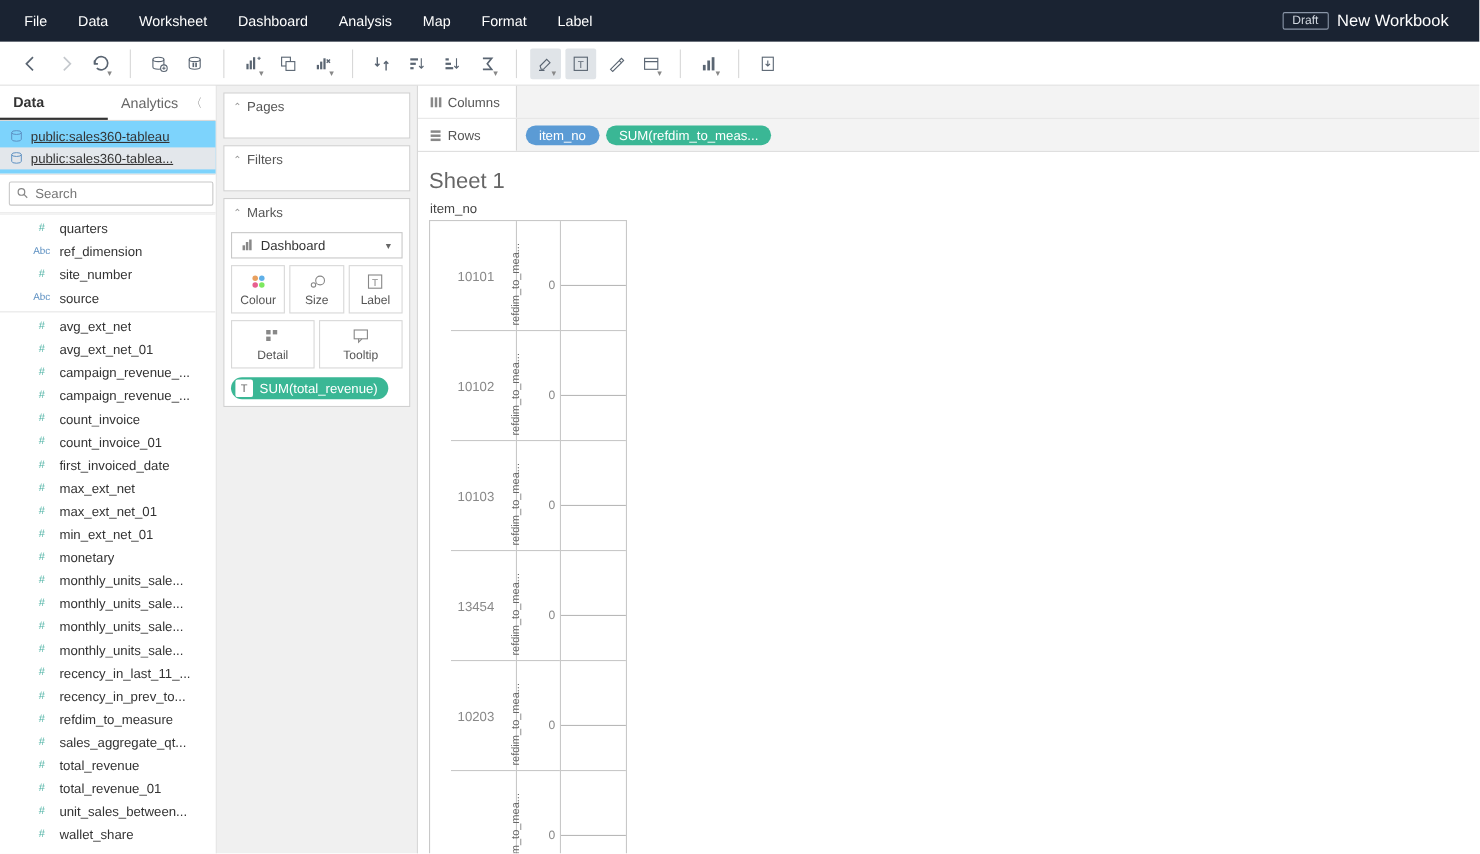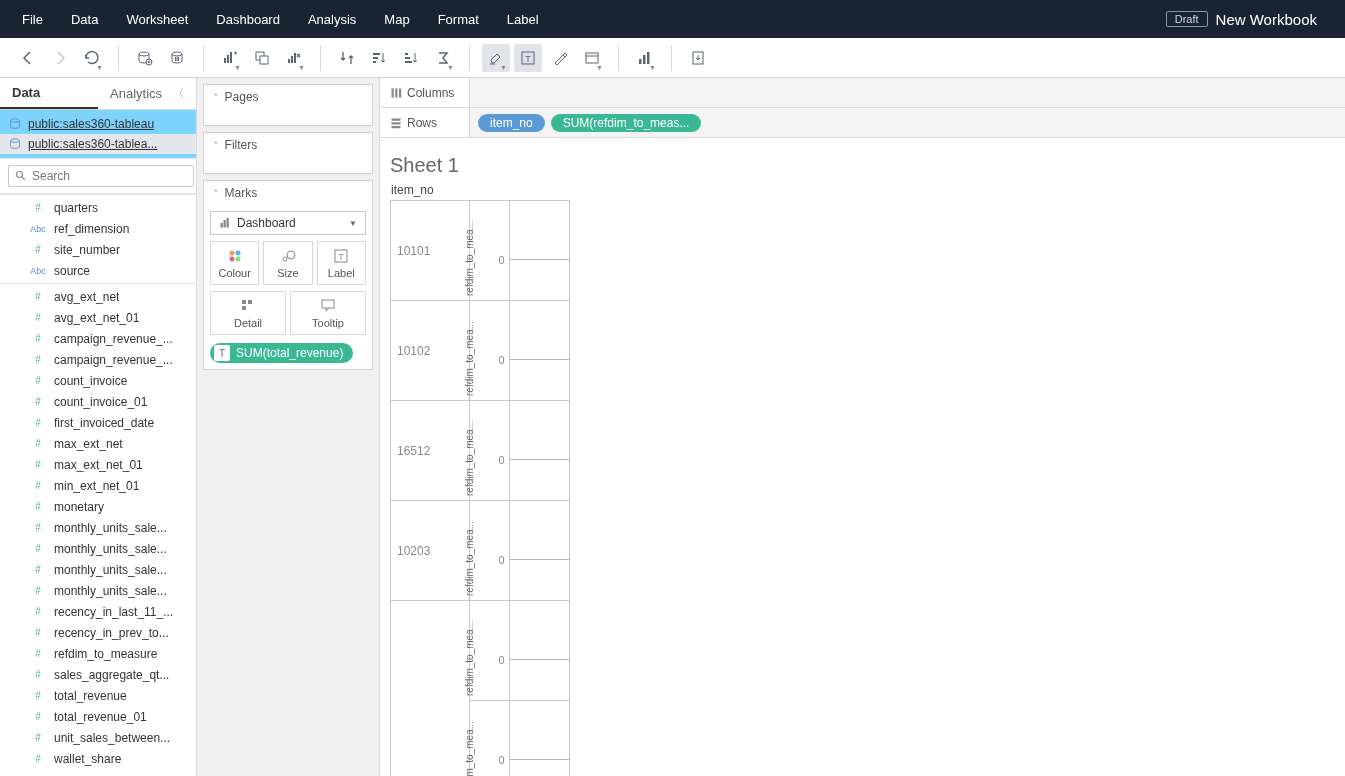--- a/index.html
+++ b/index.html
@@ -64,21 +64,21 @@
 .shelf-body { flex:1; display:flex; align-items:center; gap:6px; padding:0 8px; height:100%; background:#f3f3f3; }
 .pill { border-radius:11px; padding:2px 12px; font-size:12px; color:#fff; cursor:pointer; white-space:nowrap; }
 .pill.dim { background:#5b9bd5; }
 .pill.meas { background:#3ab795; }
 
 .sheet { flex:1; padding:14px 4px 0 10px; display:flex; flex-direction:column; overflow:hidden; }
 .sheet-title { font-size:20px; color:#666; font-weight:400; padding:2px 0 6px 0;}
 .row-hdr-lbl { font-size:12px; color:#444; margin-bottom:3px; padding-left:1px; }
 .grid { display:flex; border:1px solid #c8c8c8; border-bottom:none; width:180px; }
 .rowhdrs { display:flex; flex-direction:column; width:80px; border-right:1px solid #c8c8c8; }
-.rowhdrs .rh { height:100px; display:flex; align-items:center; padding-left:6px; color:#888; border-bottom:1px solid #c8c8c8; font-size:12px; }
+.rowhdrs .rh { height:100px; display:flex; align-items:center; padding-left:6px; color:#888; border-bottom:1px solid #c8c8c8; font-size:12px;margin-left:19px; }
 .axislbls { width:40px; display:flex; flex-direction:column; border-right:1px solid #c8c8c8; }
 .axislbls .al { height:100px; border-bottom:1px solid #c8c8c8; position:relative; }
 .axislbls .al .zero { position:absolute; right:4px; bottom:34px; color:#888; font-size:11px; }
 .axislbls .al .vtxt { position:absolute; left:5px; bottom:4px; transform:rotate(-90deg); transform-origin:left bottom; font-size:10px; color:#666; white-space:nowrap; }
 .bars { width:60px; display:flex; flex-direction:column; }
 .bars .bc { height:100px; border-bottom:1px solid #c8c8c8; position:relative; }
 .bars .bc .zline { position:absolute; left:0; right:0; bottom:40px; height:1px; background:#b8b8b8; }
 
 .hash::before { content:"#"; }
 .abc::before { content:"Abc"; font-size:9px; }
@@ -517,21 +517,22 @@
           <div class="pill meas">SUM(refdim_to_meas...</div>
         </div>
     </div>
     <div class="sheet">
       <div class="sheet-title">Sheet 1</div>
       <div class="row-hdr-lbl">item_no</div>
       <div class="grid">
         <div class="rowhdrs" id="rowhdrs">
             <div class="rh">10101</div>
             <div class="rh">10102</div>
-            <div class="rh">16512</div>
+            <div class="rh">10103</div>
+            <div class="rh">13454</div>
             <div class="rh">10203</div>
           </div>
         <div class="axislbls" id="axislbls">
             <div class="al">
               <span class="zero">0</span>
               <span class="vtxt">refdim_to_mea...</span>
             </div>
             <div class="al">
               <span class="zero">0</span>
               <span class="vtxt">refdim_to_mea...</span>

